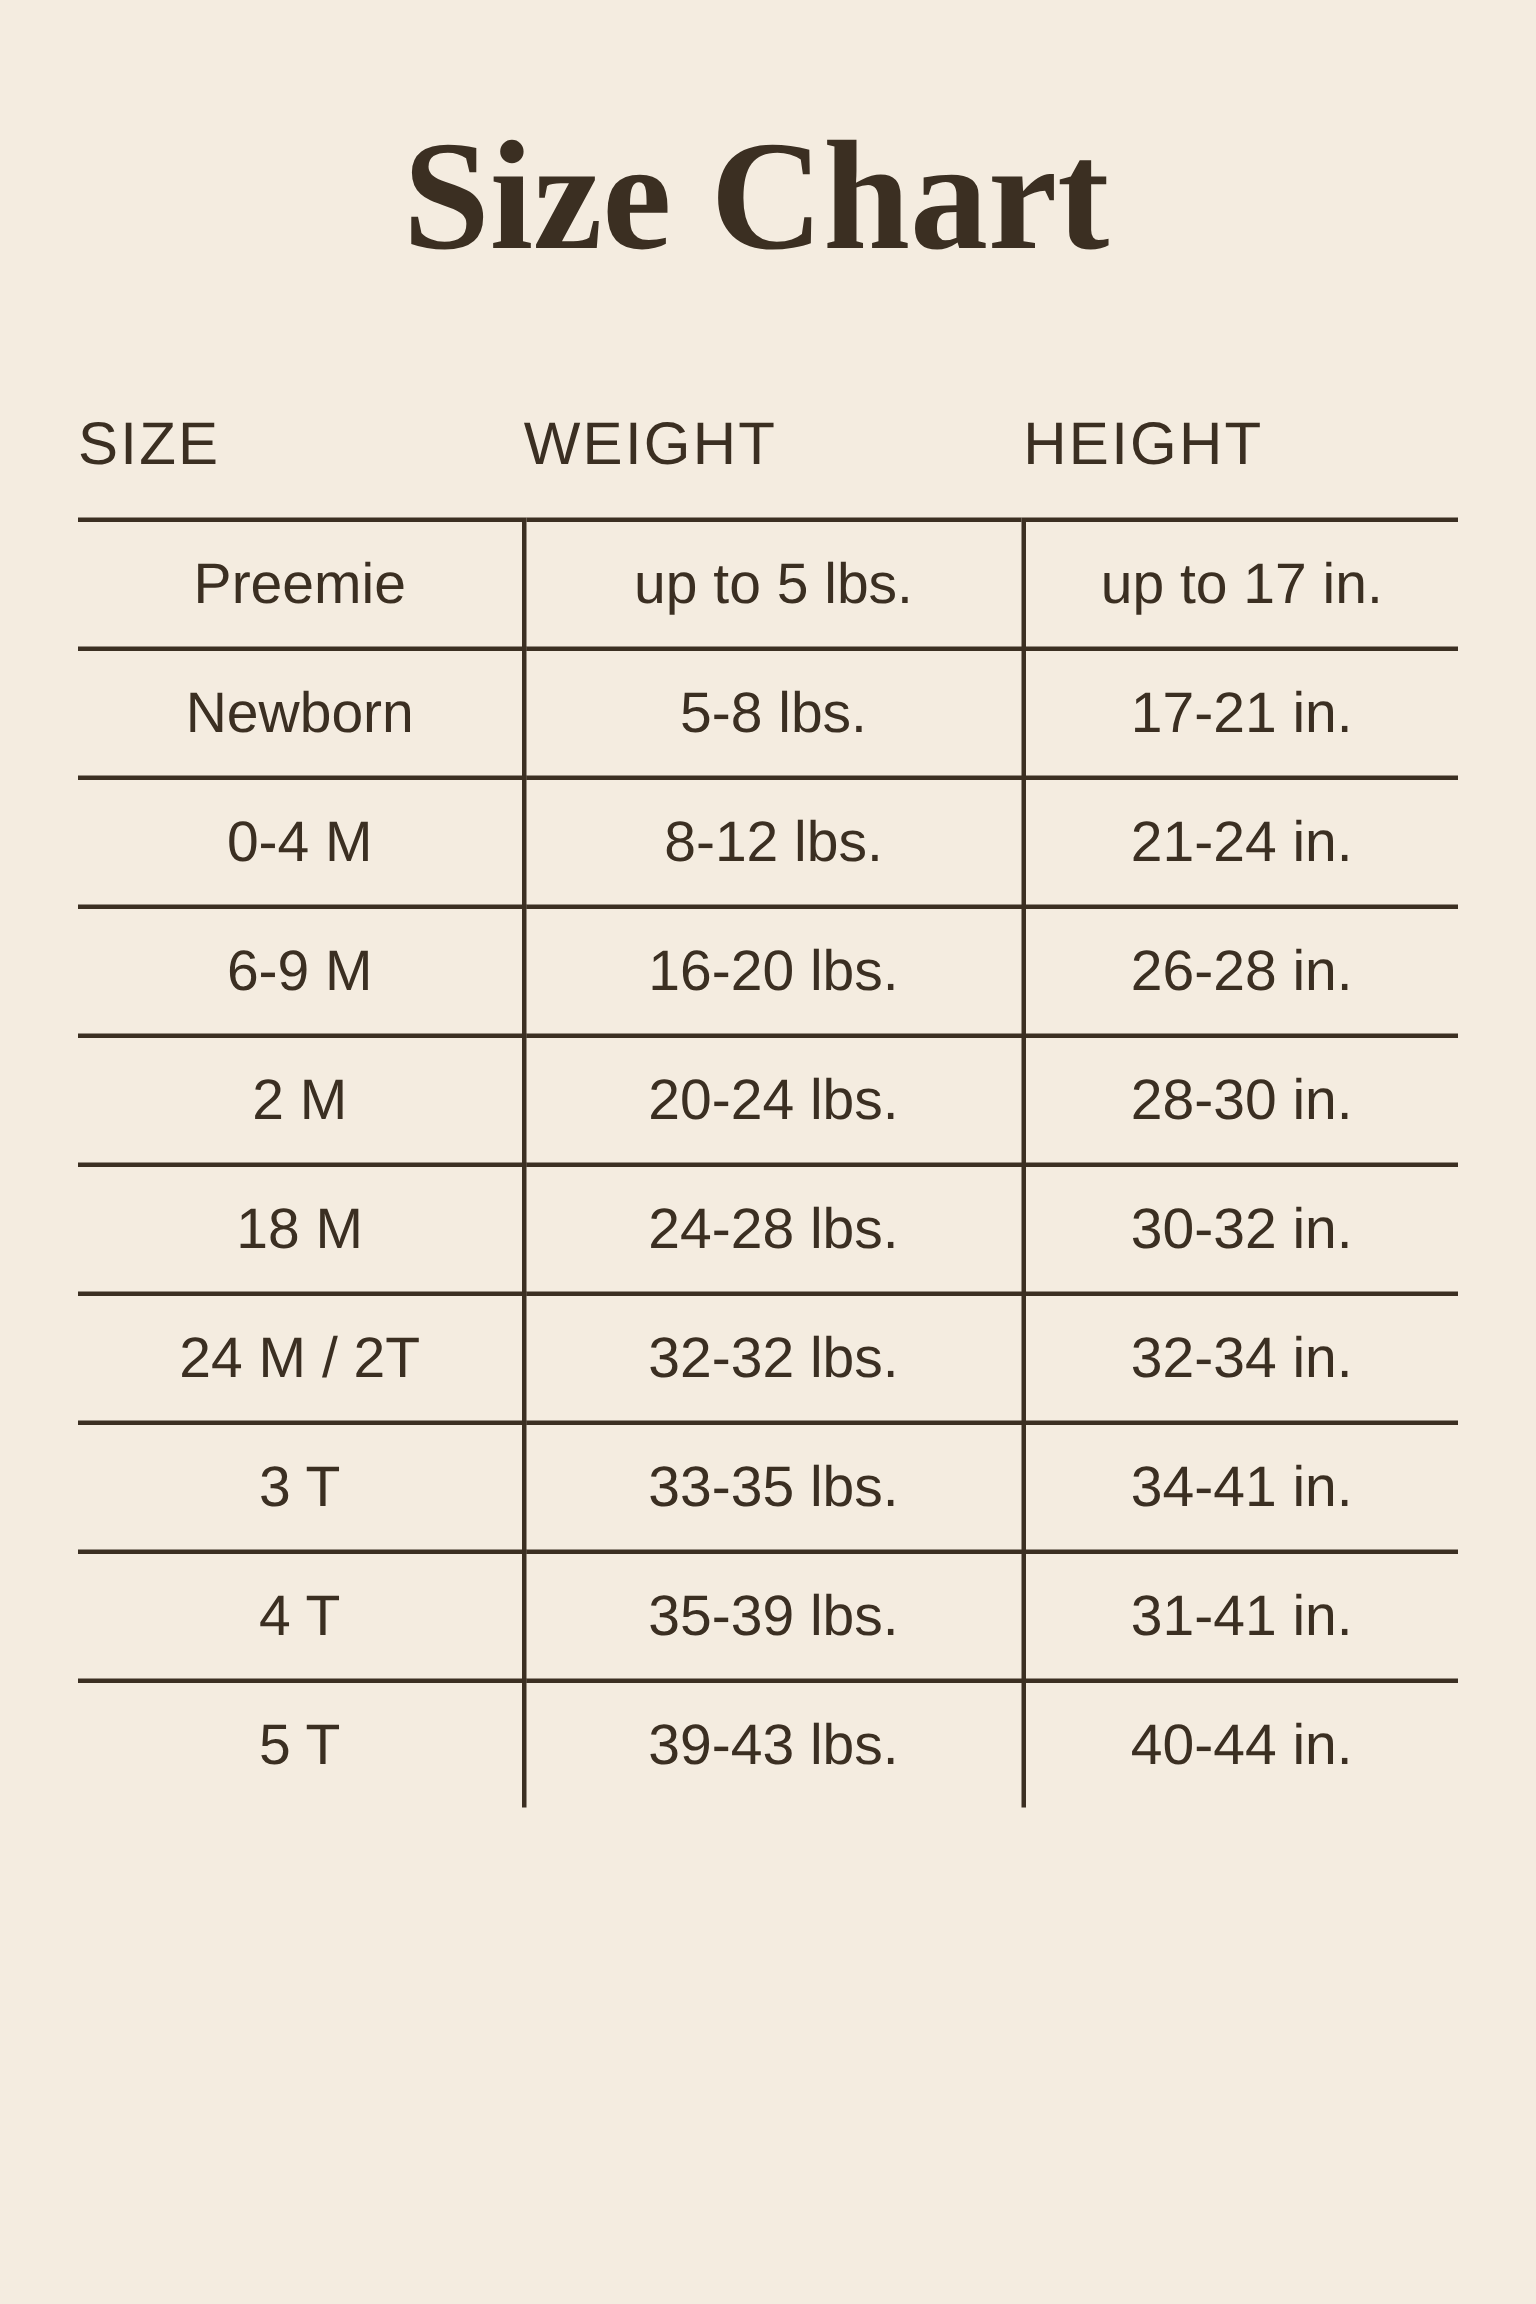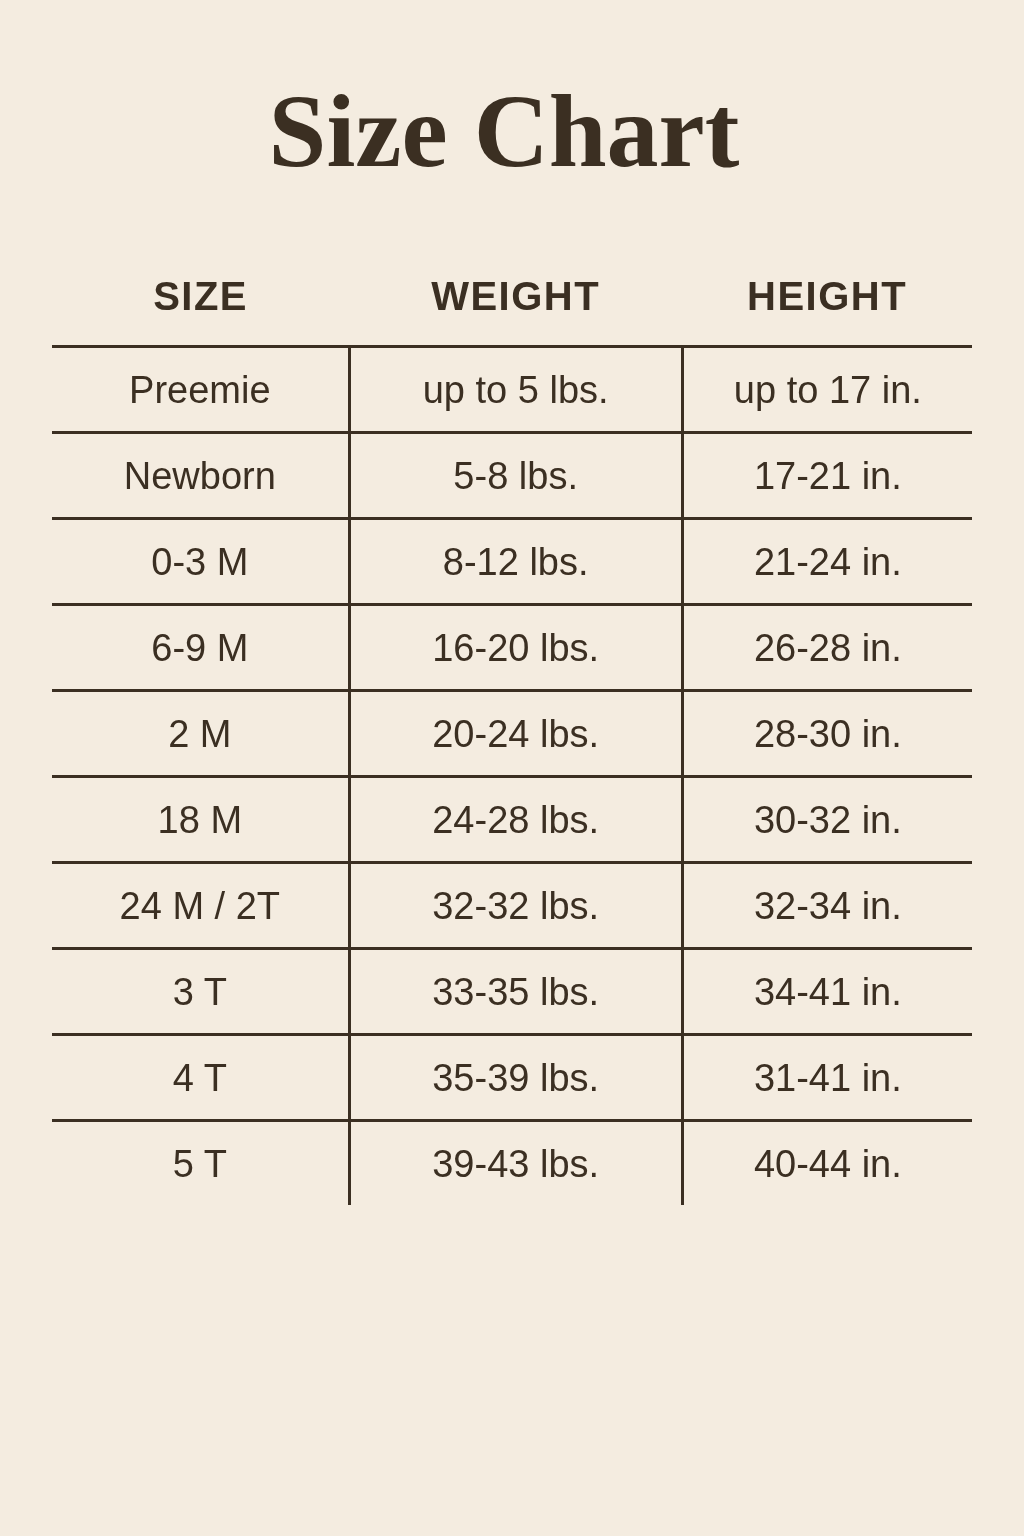--- a/index.html
+++ b/index.html
@@ -38,24 +38,24 @@
     left: 52px;
     width: 920px;
   }
   table.size-chart {
     width: 100%;
     border-collapse: collapse;
     table-layout: fixed;
   }
   table.size-chart th {
     font-size: 40px;
-    font-weight: 700;
+    font-weight: 400;
     letter-spacing: 1.5px;
     color: #3b2f22;
-    text-align: center;
+    text-align: left;
     padding: 6px 0 26px 0;
     border: none;
   }
   table.size-chart thead tr {
     border-bottom: 3px solid #3b2f22;
   }
   table.size-chart td {
     font-size: 38px;
     font-weight: 400;
     text-align: center;
@@ -107,21 +107,21 @@
           <td class="col-size">Preemie</td>
           <td class="col-weight">up to 5 lbs.</td>
           <td class="col-height">up to 17 in.</td>
         </tr>
         <tr>
           <td class="col-size">Newborn</td>
           <td class="col-weight">5-8 lbs.</td>
           <td class="col-height">17-21 in.</td>
         </tr>
         <tr>
-          <td class="col-size">0-3 M</td>
+          <td class="col-size">0-4 M</td>
           <td class="col-weight">8-12 lbs.</td>
           <td class="col-height">21-24 in.</td>
         </tr>
         <tr>
           <td class="col-size">6-9 M</td>
           <td class="col-weight">16-20 lbs.</td>
           <td class="col-height">26-28 in.</td>
         </tr>
         <tr>
           <td class="col-size">2 M</td>

